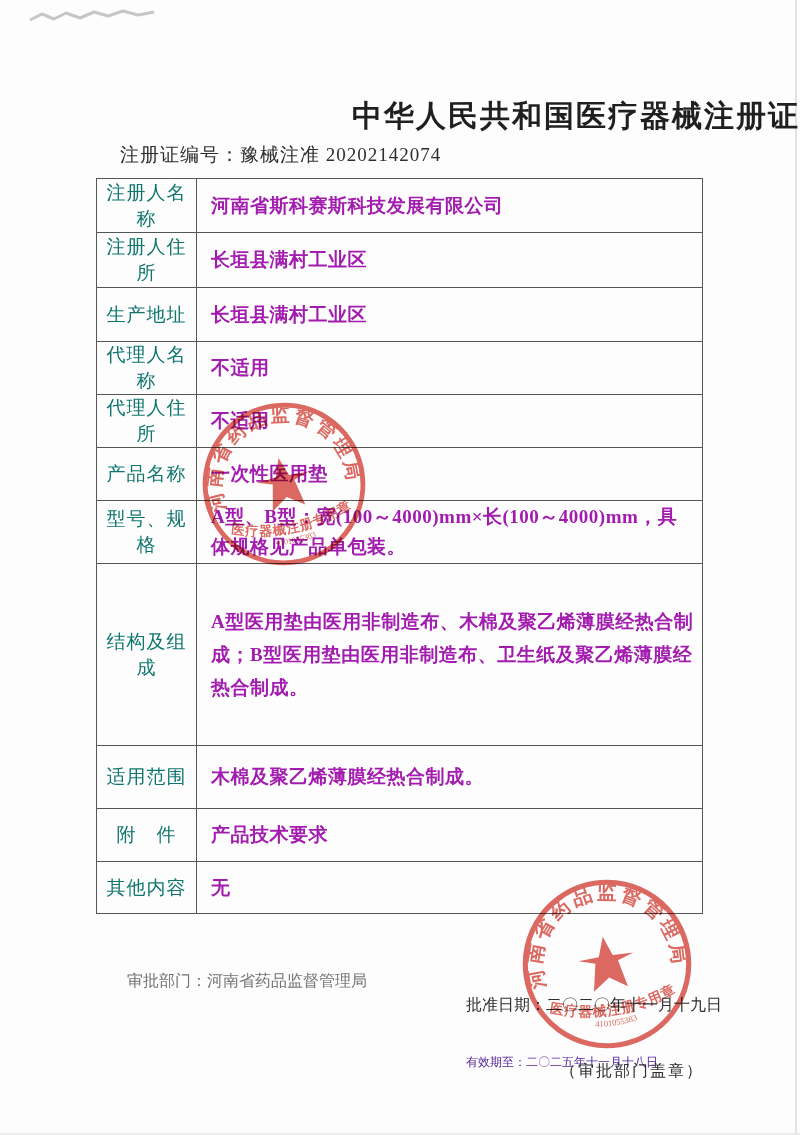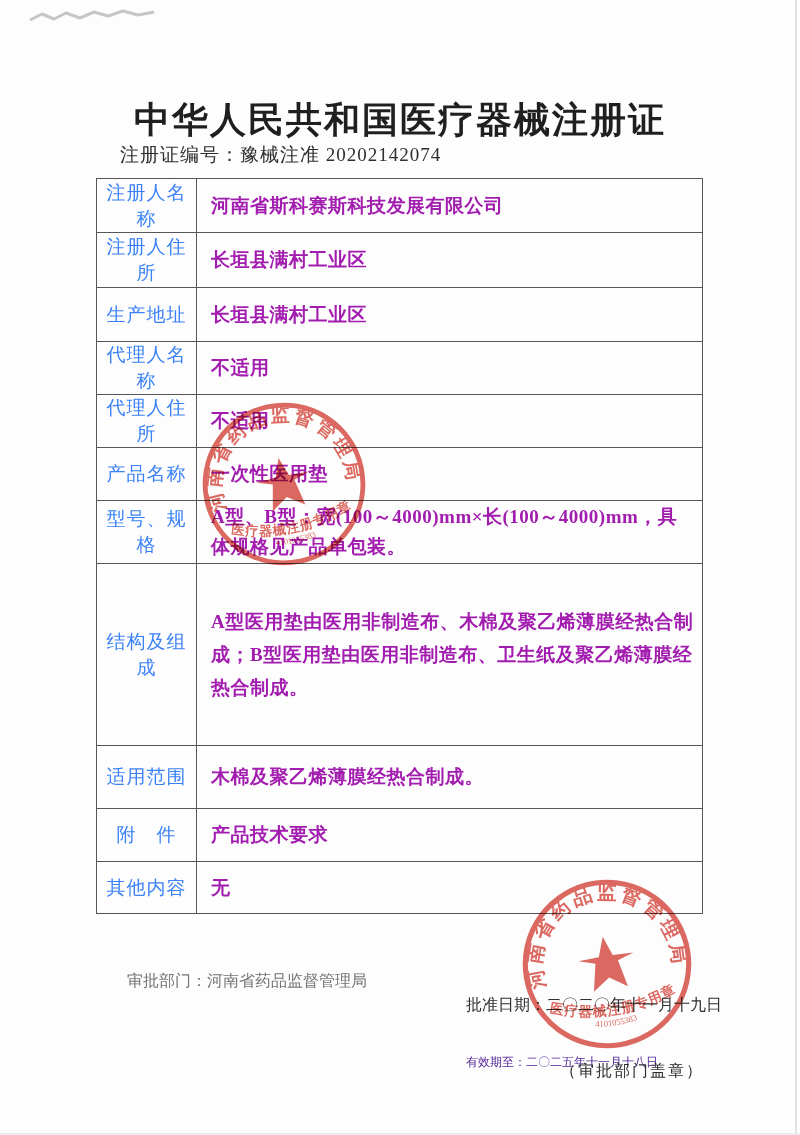--- a/index.html
+++ b/index.html
@@ -8,38 +8,38 @@
     background:#fdfdfd;overflow:hidden;
     font-family:"Liberation Serif","DejaVu Serif",serif;
     color:#3a3a3a;
   }
   .page-edge-right{position:absolute;right:3px;top:0;width:2px;height:100%;background:#e2e2e2;}
   .page-edge-bottom{position:absolute;left:0;bottom:0;width:100%;height:2px;background:#ececec;}
   .scan-mark{position:absolute;left:28px;top:4px;}
 
   .title{
     position:absolute;top:96px;left:0;width:100%;
-    text-align:center;font-size:36px;font-weight:bold;color:#1f1f1f;
+    text-align:right;font-size:30px;font-weight:bold;color:#1f1f1f;
     letter-spacing:2px;
   }
   .certline{
     position:absolute;top:142px;left:120px;
     font-size:19px;color:#2e2e2e;letter-spacing:1px;
   }
 
   .reg-table{
     position:absolute;left:96px;top:178px;width:607px;
     border:1px solid #565656;border-bottom:none;
     box-sizing:border-box;background:transparent;
   }
   .row{display:flex;border-bottom:1px solid #565656;box-sizing:border-box;}
   .label-cell{
     width:100px;min-width:100px;border-right:1px solid #565656;
     display:flex;align-items:center;justify-content:center;
-    text-align:center;font-size:19px;color:#3b82f6;letter-spacing:1px;
+    text-align:center;font-size:19px;color:#0f766e;letter-spacing:1px;
     box-sizing:border-box;padding:0 4px;
   }
   .value-cell{
     flex:1;display:flex;align-items:center;
     padding:0 6px 0 14px;font-size:19px;color:#a21caf;
     letter-spacing:0.5px;line-height:32px;box-sizing:border-box;font-weight:bold;
   }
 
   .footer-dept{position:absolute;left:127px;top:971px;font-size:16px;color:#737373;}
   .footer-date{position:absolute;left:466px;top:971px;font-size:16px;color:#2e2e2e;margin-top:24px;}

